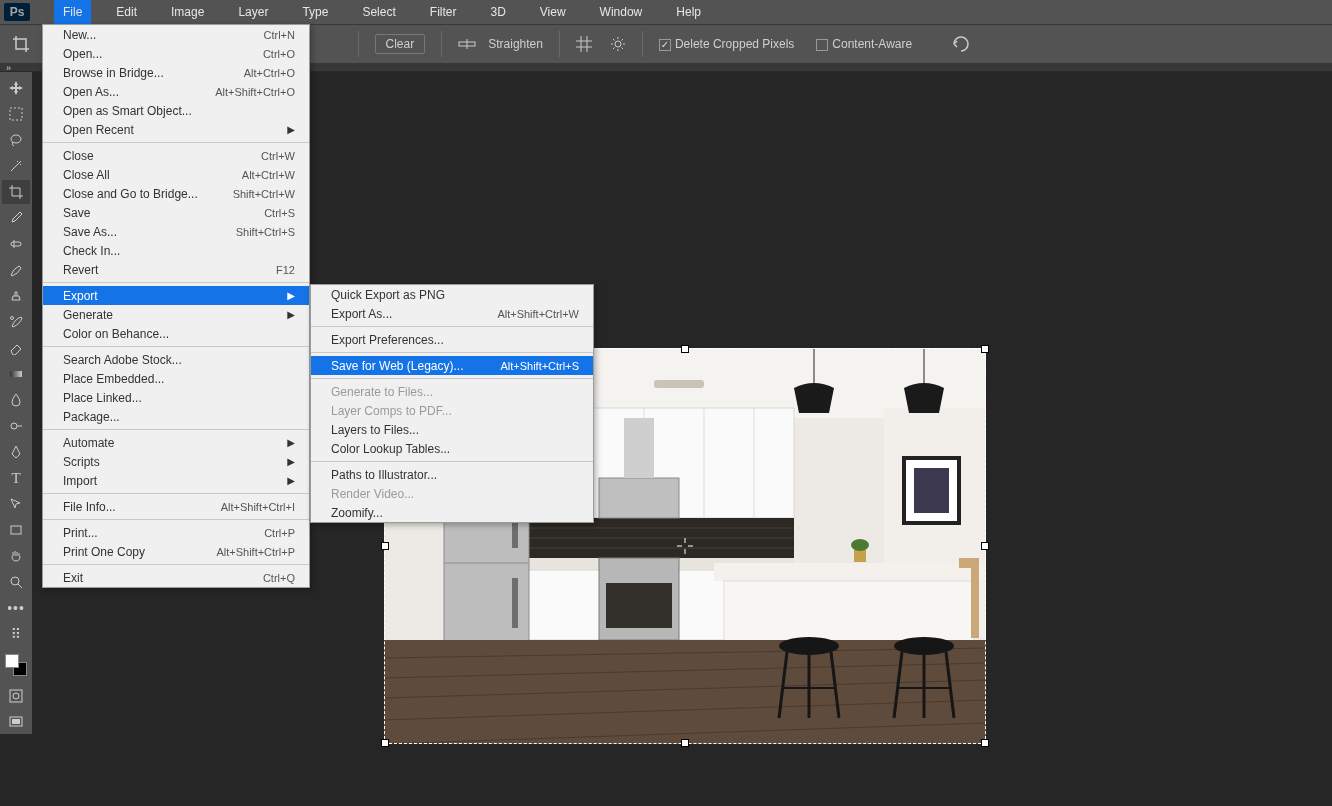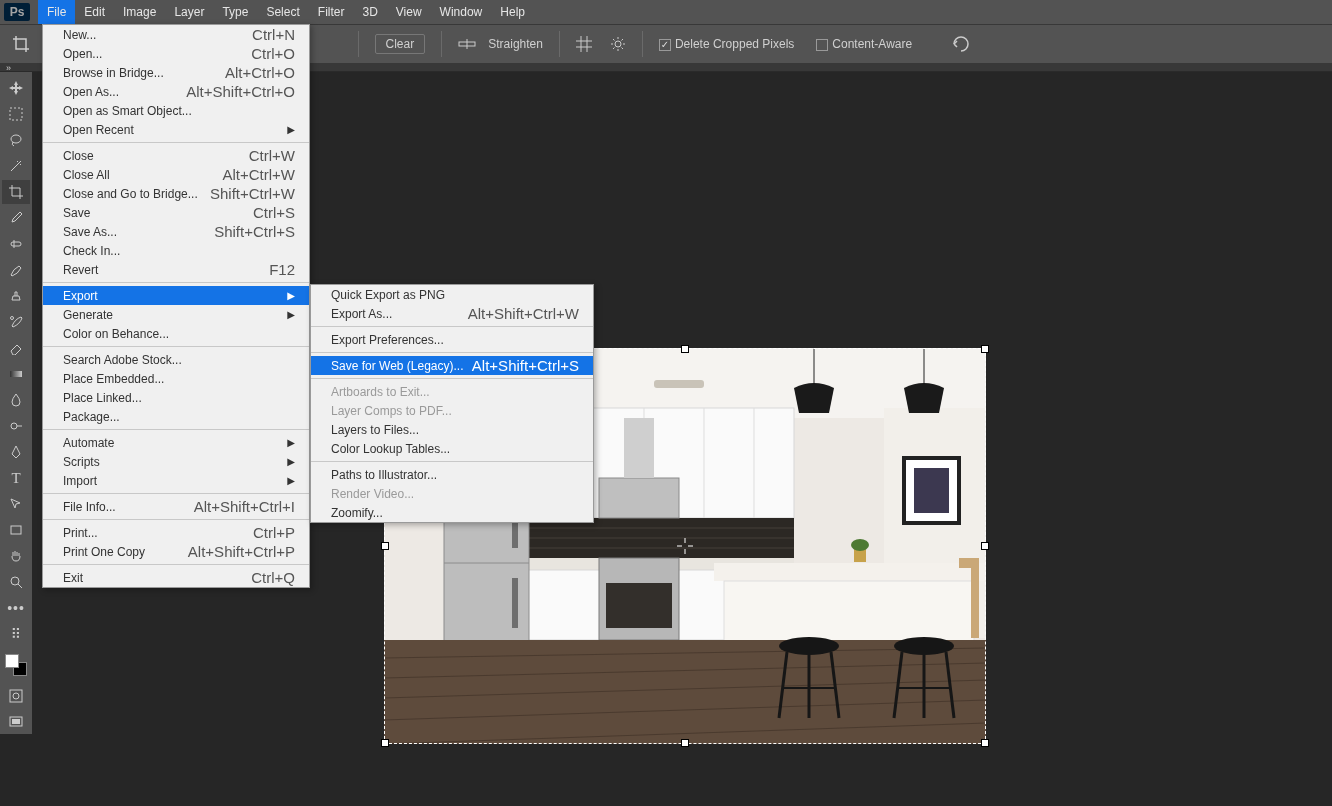--- a/index.html
+++ b/index.html
@@ -1,21 +1,21 @@
 <!DOCTYPE html>
 <html><head>
 <meta charset="utf-8">
 <style>
 * { margin: 0; padding: 0; box-sizing: border-box; font-family: "Segoe UI", Tahoma, sans-serif; user-select: none; }
 body { background: #262626; width: 1332px; height: 806px; overflow: hidden; position: relative; }
 
 
 .menubar { height: 24px; background: #535353; display: flex; align-items: center; padding-left: 4px; color: #e6e6e6; font-size: 12px; }
 .ps-logo { width: 26px; height: 18px; background: #001e36; color:#a3a3a3; font-weight: bold; font-size: 12px; display:flex; align-items:center; justify-content:center; border-radius:2px; margin-right:8px;}
-.menubar .menu-item { padding: 0 9px; height: 100%; display: flex; align-items: center; cursor:default;}
+.menubar .menu-item { padding: 0 9px; height: 100%; display: flex; align-items: center; cursor:default;margin-left:16px;}
 .menubar .menu-item.open { background: #1473e6; }
 
 
 .optbar { height: 40px; background: #535353; border-top:1px solid #383838; border-bottom:1px solid #383838; display:flex; align-items:center; padding-left:10px; color:#d0d0d0; font-size:12px; gap:12px;}
 .optbar .tool-ico { width:22px; height:22px; display:flex; align-items:center; justify-content:center;}
 .btn-clear { border:1px solid #777; padding:2px 10px; border-radius:2px; background:#535353;}
 .chk { width:12px; height:12px; border:1px solid #999; display:inline-flex; align-items:center; justify-content:center; margin-right:4px; font-size:10px; vertical-align:middle;}
 .chk.checked::after{content:"✓"; color:#ddd; line-height:1;}
 .div { width:1px; height:26px; background:#6a6a6a; margin:0 4px;}
 
@@ -35,21 +35,21 @@
 .canvas-area{ position:absolute; left:32px; top:72px; right:0; bottom:0; background:#262626;}
 .doc { position:absolute; left:352px; top:276px; width:602px; height:396px; background:#e5e5e5;}
 .doc-img{width:100%; height:100%; background:linear-gradient(#f0f0f0 0%, #e0e0e0 35%, #3a3432 35%, #3a3432 55%, #6b5a49 55%, #5a4a3c 100%);}
 .marquee{position:absolute; left:352px; top:276px; width:602px; height:396px; border:1px dashed #fff; pointer-events:none;}
 .handle{position:absolute; width:8px; height:8px; background:#fff; border:1px solid #000;}
 
 
 .dropdown{ position:absolute; background:#f0f0f0; border:1px solid #9a9a9a; font-size:12px; color:#333; box-shadow:2px 2px 6px rgba(0,0,0,.3);}
 .dd-item{ display:flex; align-items:center; justify-content:space-between; padding:2px 14px 2px 20px; height:19px; white-space:nowrap;}
 .dd-item.hl{ background:#1473e6; color:#fff;}
-.dd-item .sc{ color:#555; font-size:15px;text-align:center;}
+.dd-item .sc{ color:#555; font-size:11px;text-align:center;}
 .dd-item.hl .sc{color:#fff;}
 .dd-item.dis{ color:#9a9a9a;}
 .dd-sep{ height:1px; background:#c8c8c8; margin:3px 0;}
 .dd-item .arrow{font-size:10px; color:#333; margin-left:14px;}
 .dd-item.hl .arrow{color:#fff;}
 
 
 .dd-file{ left:42px; top:24px; width:268px;}
 
 .dd-export{ left:310px; top:284px; width:284px;}
@@ -531,21 +531,21 @@
     </div>
     <div class="dd-sep"></div>
     <div class="dd-item hl">
       <span>Save for Web (Legacy)...</span>
       <span style="display: flex; align-items: center; gap: 6px;">
         <span class="sc">Alt+Shift+Ctrl+S</span>
       </span>
     </div>
     <div class="dd-sep"></div>
     <div class="dd-item dis">
-      <span>Artboards to Exit...</span>
+      <span>Generate to Files...</span>
       <span style="display: flex; align-items: center; gap: 6px;"></span>
     </div>
     <div class="dd-item dis">
       <span>Layer Comps to PDF...</span>
       <span style="display: flex; align-items: center; gap: 6px;"></span>
     </div>
     <div class="dd-item">
       <span>Layers to Files...</span>
       <span style="display: flex; align-items: center; gap: 6px;"></span>
     </div>

